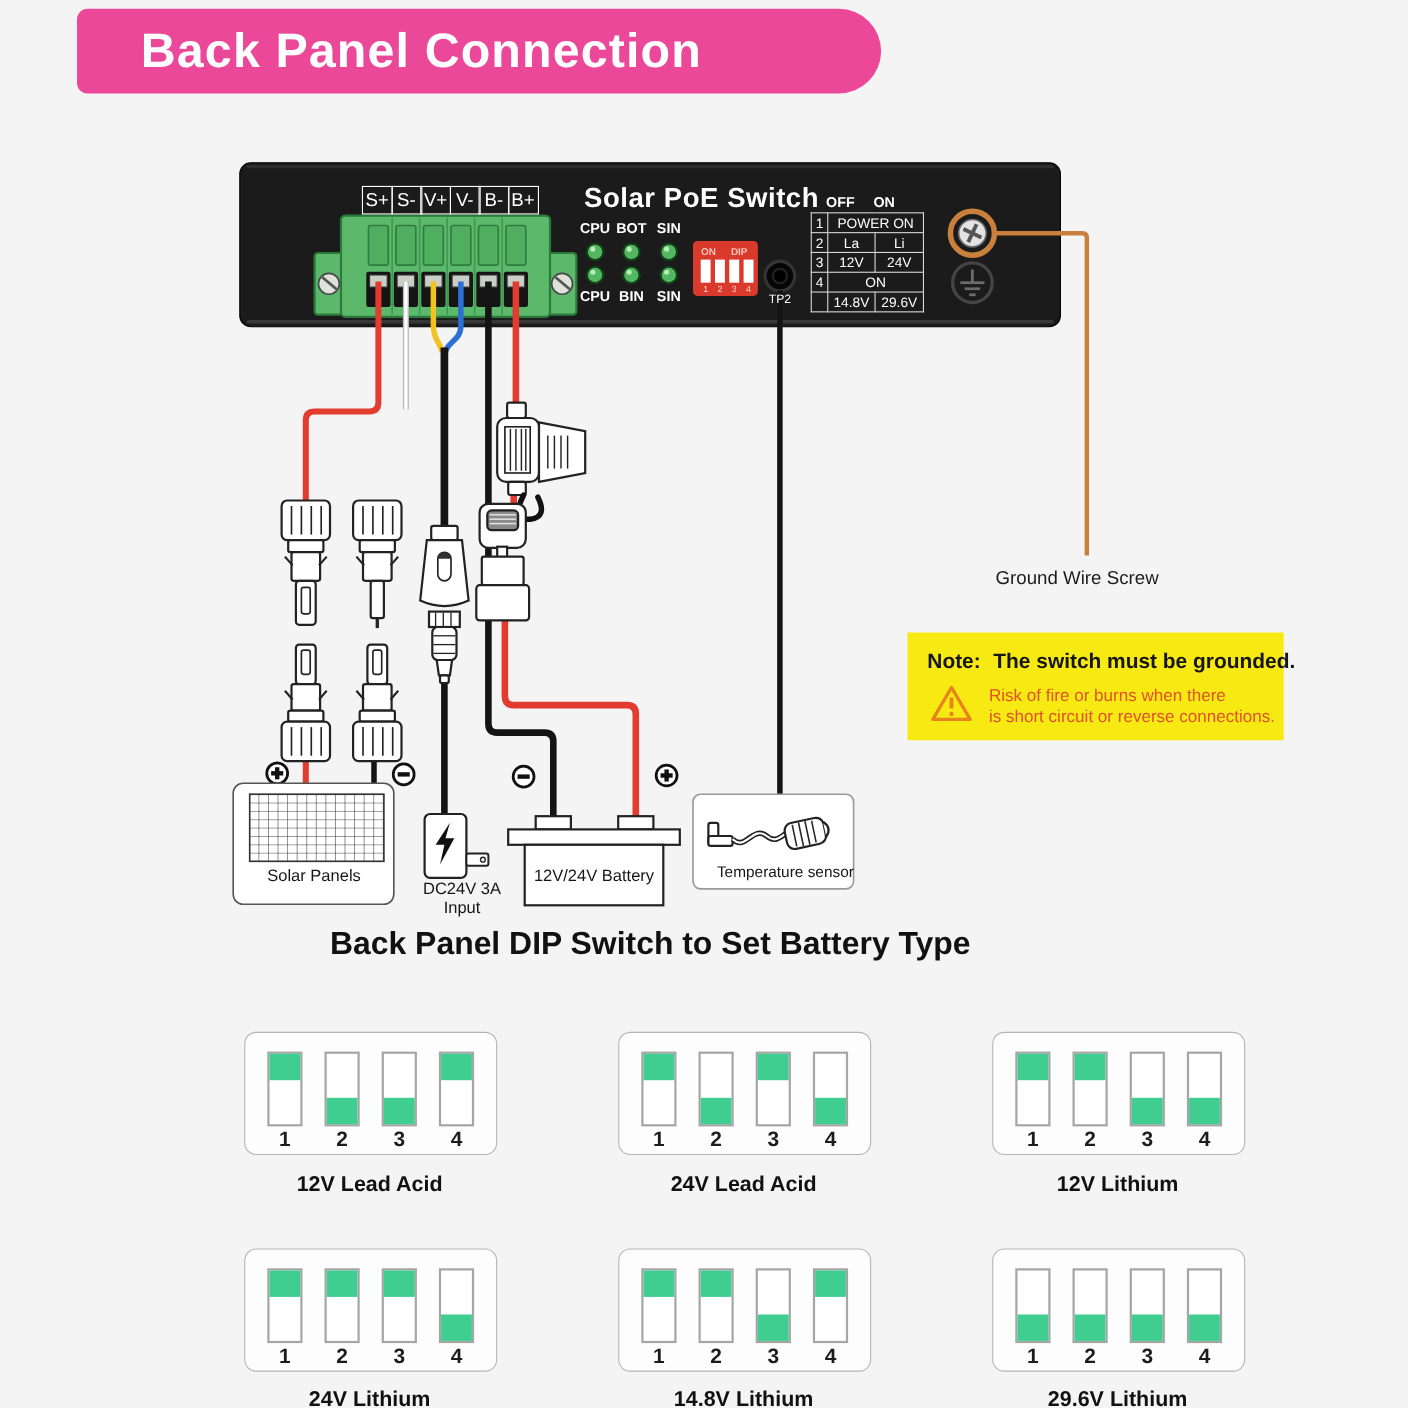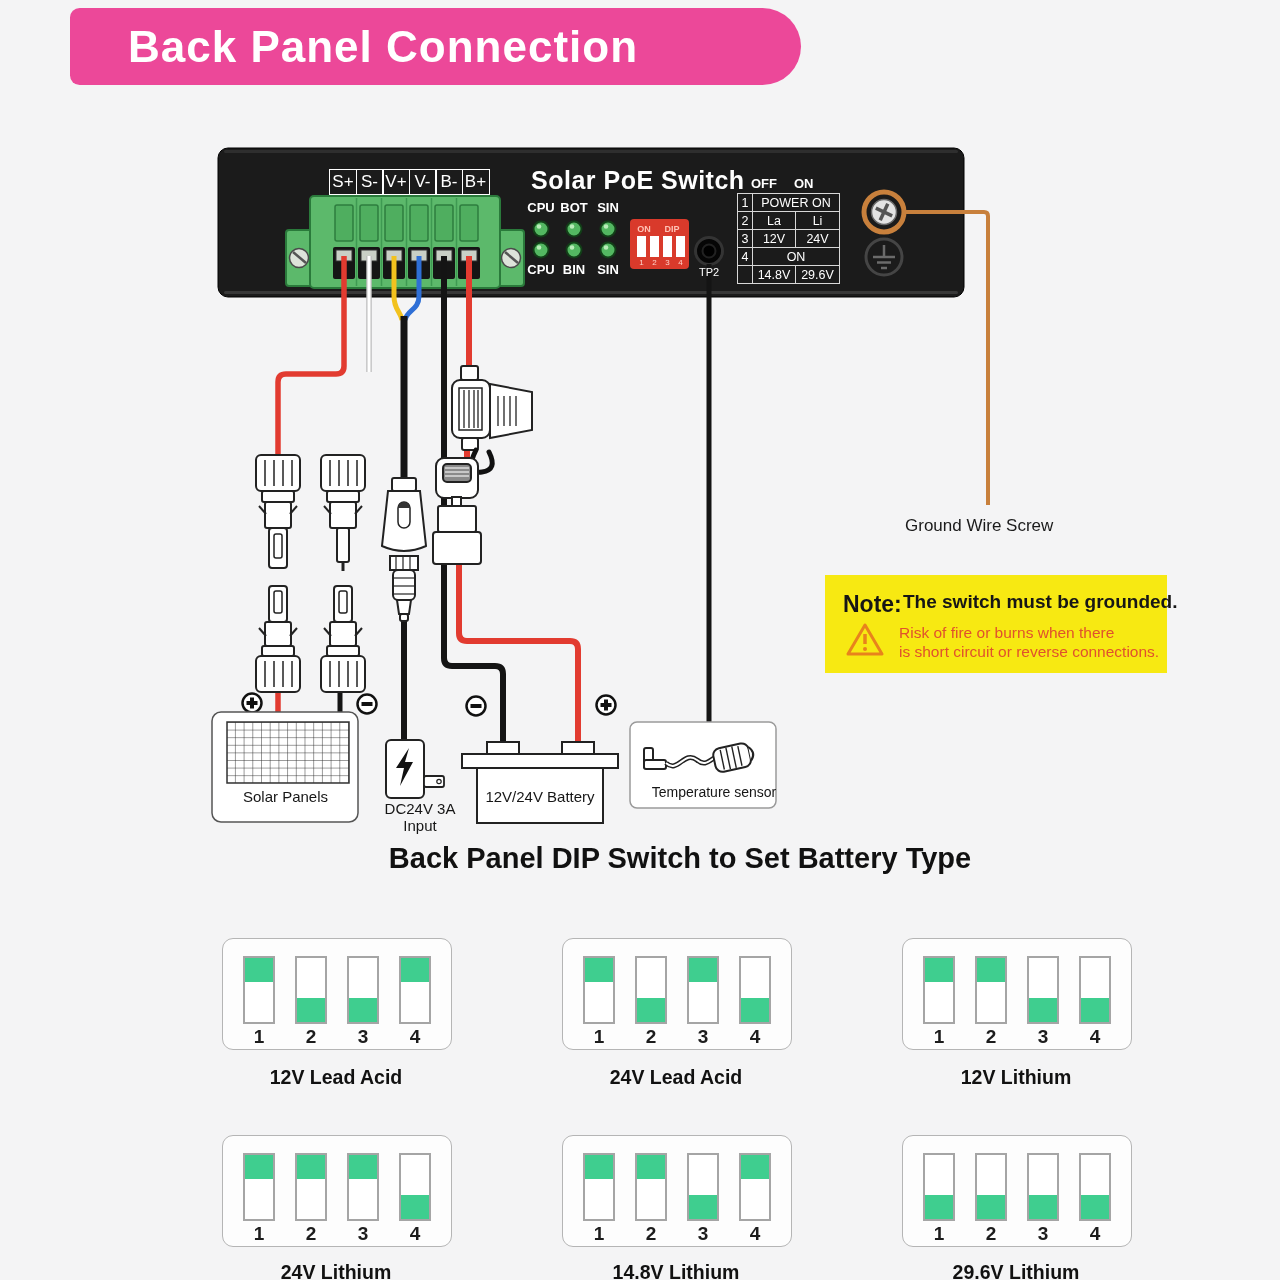--- a/index.html
+++ b/index.html
@@ -30,27 +30,27 @@
   .offon{color:#fff;font-size:13px;text-align:left;font-weight:600;}
   table.settings{border-collapse:collapse;}
   table.settings td{
     border:1px solid #d8d8d8;color:#fff;font-size:12.5px;font-weight:500;
     text-align:center;height:17px;padding:0 1px;min-width:12px;
   }
   .tp2{left:694px;top:266px;width:30px;text-align:center;color:#fff;font-size:11px;}
   .ground-label{left:905px;top:516px;font-size:17px;color:#1b1b1b;text-align:center;}
   
   .note-box{left:825px;top:575px;width:342px;height:98px;background:#f7e912;}
-  .note-prefix{left:18px;top:16px;font-size:23px;font-weight:700;color:#161616;}
+  .note-prefix{left:18px;top:16px;font-size:19px;font-weight:700;color:#161616;}
   .note-text{left:78px;top:16px;font-size:19px;font-weight:700;color:#161616;white-space:nowrap;}
   .warn-line{left:74px;font-size:15.5px;font-weight:400;color:#e0512d;white-space:nowrap;}
   
   .comp-label{text-align:center;font-size:15px;color:#161616;}
   
-  .section-heading{left:300px;top:842px;width:760px;text-align:center;font-size:29px;font-weight:800;color:#111;}
+  .section-heading{left:300px;top:842px;width:760px;font-size:29px;font-weight:800;color:#111;}
   
   .dip-card{width:228px;height:110px;background:#fdfdfd;border:1.5px solid #b5b5b5;border-radius:11px;}
   .dip-switches{position:absolute;left:20px;top:17px;display:flex;gap:20px;}
   .sw{width:28px;height:64px;border:2px solid #a5a5a5;background:#fff;position:relative;}
   .sw .knob{position:absolute;left:0;right:0;height:38%;background:#3fce8f;}
   .knob.up{top:0;}
   .knob.down{bottom:0;}
   .dip-nums{position:absolute;left:20px;top:87px;display:flex;gap:20px;}
   .dip-nums span{width:32px;text-align:center;font-size:19px;font-weight:600;color:#1c1c1c;}
   .dip-card-label{width:228px;text-align:center;font-size:19.5px;font-weight:600;color:#111;}

